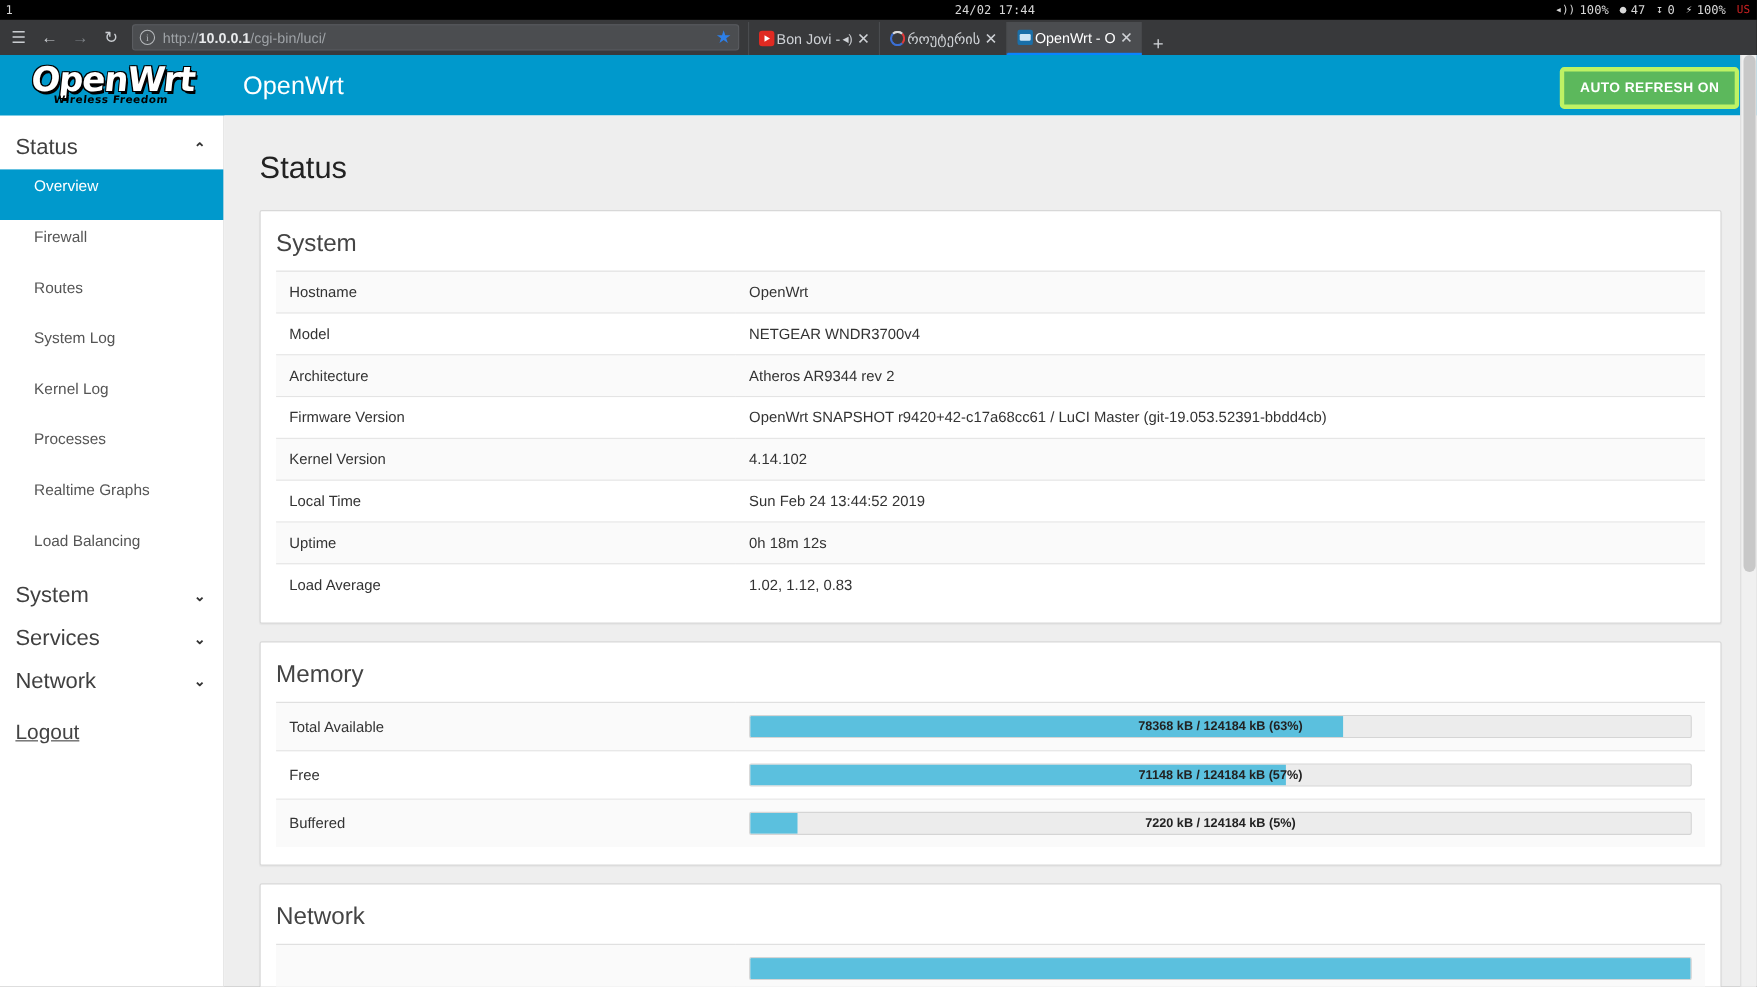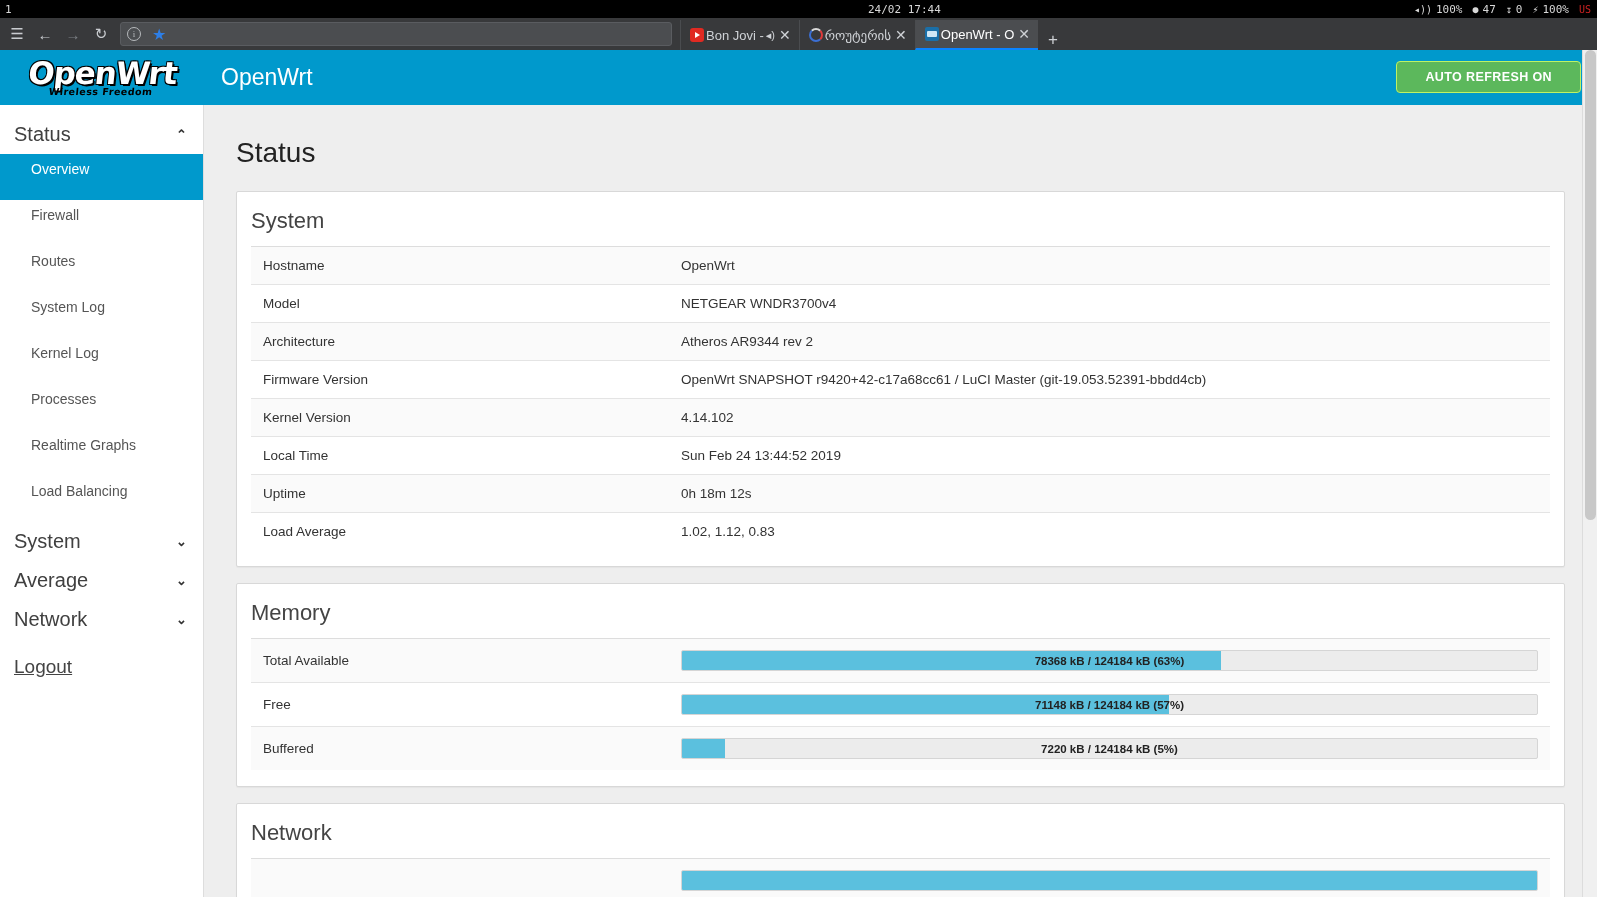--- a/index.html
+++ b/index.html
@@ -140,22 +140,22 @@
     font-family: "DejaVu Sans", sans-serif;
     font-weight: bold; font-size: 9.5px; color: #000;
     letter-spacing: 0.5px; margin-top: -2px;
   }
   .owrt-title { color: #fff; font-size: 23px; margin-left: 17px; }
   .refresh-btn {
     position: absolute; right: 16px; top: 11px;
     background: #5cb85c; color: #fff;
     font-size: 12.5px; font-weight: bold;
     letter-spacing: 0.4px;
-    padding: 8px 28px; border-radius: 4px;
-    border: 1px solid #bef264;
+    padding: 8px 14px; border-radius: 4px;
+    border: 4px solid #bef264;
     cursor: pointer;
   }
 
   
   .page-body { display: flex; height: 792px; }
 
   
   .sidebar {
     width: 204px; flex: none; background: #fff;
     border-right: 1px solid #ddd;
@@ -268,20 +268,21 @@
 <div class="browser-chrome">
   <div class="nav-btns">
     <div class="nav-btn">☰</div>
     <div class="nav-btn">←</div>
     <div class="nav-btn dim">→</div>
     <div class="nav-btn">↻</div>
   </div>
 
   <div class="urlbar">
     <span class="url-info">i</span>
+    <span class="url-text"><span>http://</span><b>10.0.0.1</b><span>/cgi-bin/luci/</span></span>
     <span class="star-icon">★</span>
   </div>
 
   <div class="tabstrip">
     <div class="tab">
       <span class="fav fav-yt"></span>
       <span class="tab-title">Bon Jovi -</span>
       <span class="tab-audio">◂)</span>
       <span class="tab-close">✕</span>
     </div>
@@ -326,21 +327,21 @@
       <div class="menu-item"><span>Kernel Log</span></div>
       <div class="menu-item"><span>Processes</span></div>
       <div class="menu-item"><span>Realtime Graphs</span></div>
       <div class="menu-item"><span>Load Balancing</span></div>
 
       <div class="menu-group">
         <span>System</span>
         <span class="chev">⌄</span>
       </div>
       <div class="menu-group">
-        <span>Average</span>
+        <span>Services</span>
         <span class="chev">⌄</span>
       </div>
       <div class="menu-group">
         <span>Network</span>
         <span class="chev">⌄</span>
       </div>
 
       <div class="logout-wrap">
         <span class="logout-link">Logout</span>
       </div>

